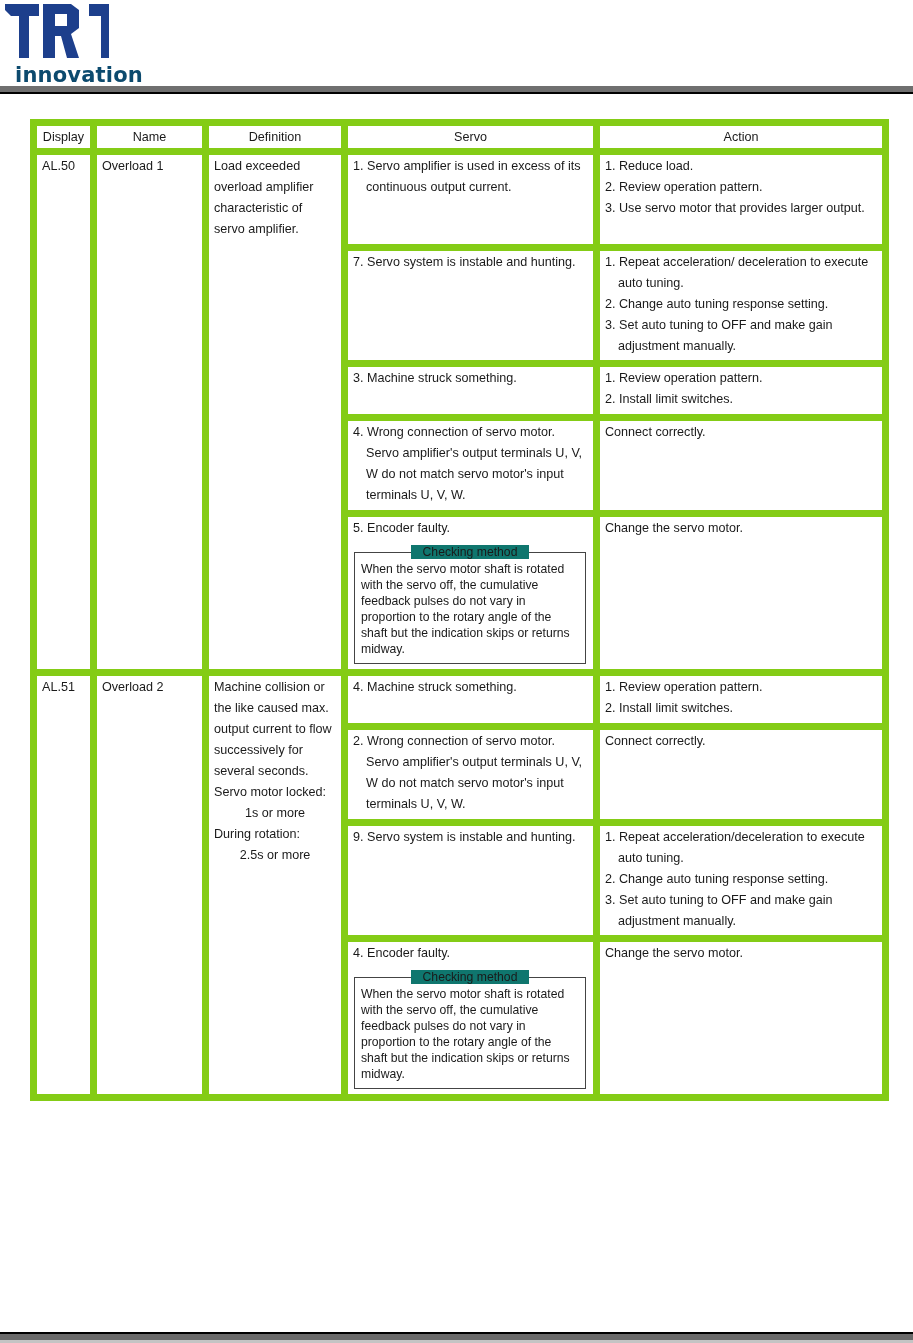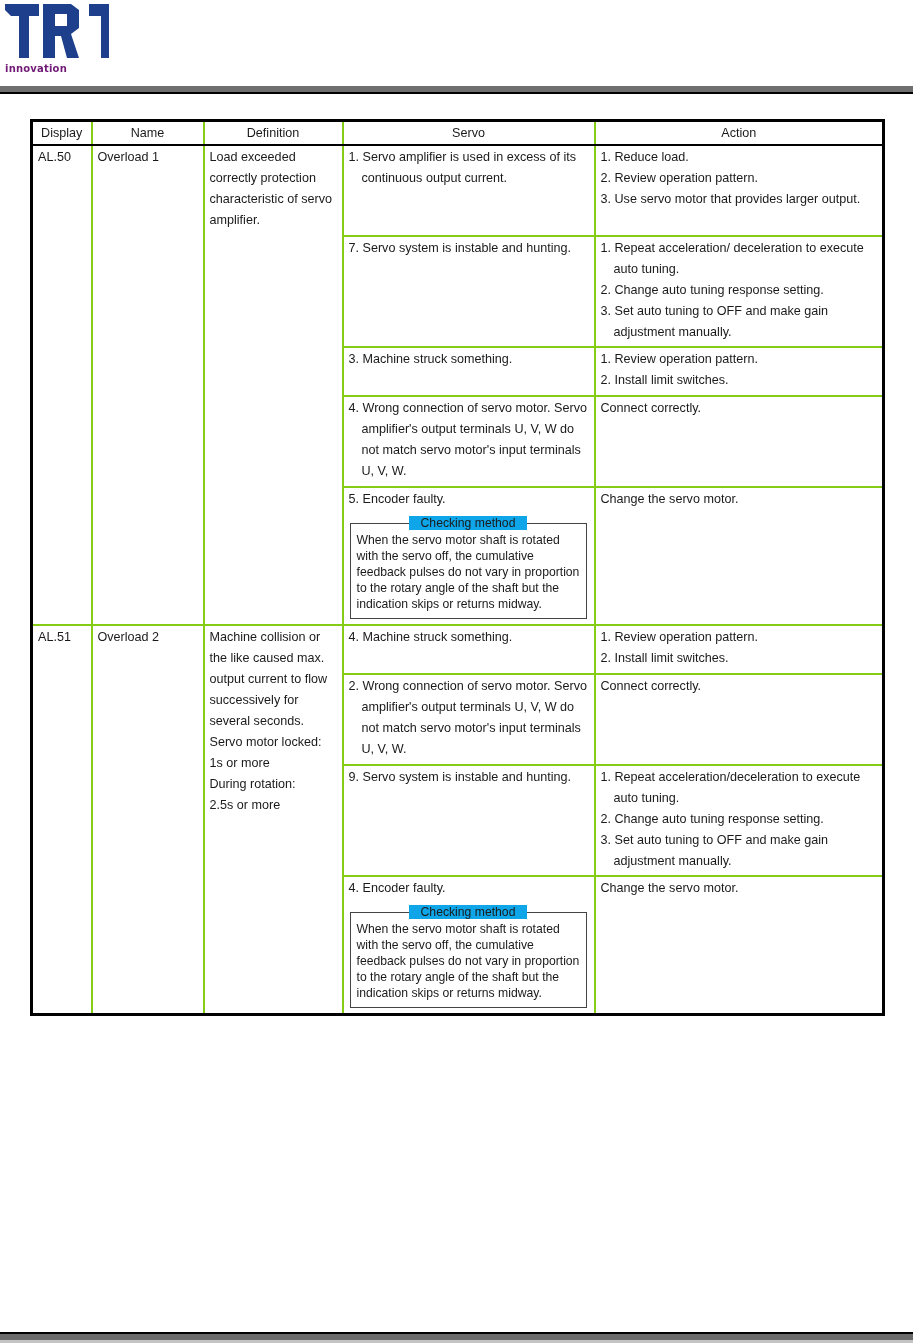--- a/index.html
+++ b/index.html
@@ -1,37 +1,37 @@
 <!DOCTYPE html>
 <html><head>
 <meta charset="utf-8">
 <style>
   html, body { margin: 0; padding: 0; background: #ffffff; }
   body { width: 913px; height: 1343px; position: relative; overflow: hidden; font-family: "Liberation Sans", sans-serif; color: #1a1a1a; }
   .logo { position: absolute; left: 5px; top: 2px; width: 112px; height: 78px; }
   .logo svg { display: block; }
-  .logo-text { position: absolute; left: 0; top: 61px; width: 115px; font-family: "DejaVu Sans", sans-serif; font-weight: bold; font-size: 10px; color: #701a75; letter-spacing: 0.2px; }
+  .logo-text { position: absolute; left: 10px; top: 61px; width: 115px; font-family: "DejaVu Sans", sans-serif; font-weight: bold; font-size: 21px; color: #0c4a6e; letter-spacing: 0.2px; }
   .hdr-rule-gray { position: absolute; left: 0; top: 86px; width: 913px; height: 6px; background: #6f6f6f; }
   .hdr-rule-black { position: absolute; left: 0; top: 92px; width: 913px; height: 2px; background: #000; }
   .ftr-rule-black { position: absolute; left: 0; top: 1332px; width: 913px; height: 2px; background: #000; }
   .ftr-rule-gray { position: absolute; left: 0; top: 1334px; width: 913px; height: 6px; background: #6a6a6a; }
   .ftr-rule-light { position: absolute; left: 0; top: 1340px; width: 913px; height: 3px; background: #c4c4c4; }
 
   .tbl-wrap { position: absolute; left: 30px; top: 119px; width: 852px; }
   table { border-collapse: collapse; width: 852px; font-size: 12.6px; line-height: 21px; table-layout: fixed; }
-  td, th { border: 2px solid #84cc16; vertical-align: top; padding: 1px 5px 2px 5px; }
+  td, th { border: 7px solid #84cc16; vertical-align: top; padding: 1px 5px 2px 5px; }
   th { font-weight: normal; text-align: center; padding: 1px 4px 0 4px; line-height: 21px; }
   .outer { border: 3px solid #000; }
   thead tr th { border-bottom: 2px solid #000; }
   .grp-sep td { border-top: 2px solid #14b8a6; }
   .li { display: block; padding-left: 13px; text-indent: -13px; }
-  .right { text-align: left; display: block; }
+  .right { text-align: center; display: block; }
   .check-box { position: relative; border: 1px solid #444; margin: 13px 2px 3px 1px; padding: 8px 6px 6px 6px; font-size: 12.2px; line-height: 16px; }
   .check-title { position: absolute; top: -10px; left: 0; right: 0; text-align: center; line-height: 18px; }
-  .check-title span { background: #0ea5e9; padding: 0 12px; }
+  .check-title span { background: #0f766e; padding: 0 12px; }
 </style>
 </head>
 <body>
 
 <div class="logo">
   <svg width="112" height="60" viewBox="0 0 112 60">
     <g fill="#1d3f8c">
 
       <polygon points="0,2 34,2 34,14 24,14 24,56 14,56 14,14 6,14 0,8"></polygon>
 
@@ -63,21 +63,21 @@
         <th>Definition</th>
         <th>Servo</th>
         <th>Action</th>
       </tr>
     </thead>
     <tbody>
 
       <tr>
         <td rowspan="5">AL.50</td>
         <td rowspan="5">Overload 1</td>
-        <td rowspan="5"><span>Load exceeded correctly protection characteristic of servo amplifier.</span></td>
+        <td rowspan="5"><span>Load exceeded overload amplifier characteristic of servo amplifier.</span></td>
         <td style="height:86px">
             <span class="li">1. Servo amplifier is used in excess of its continuous output current.</span>
           </td>
         <td>
           <span class="li">1. Reduce load.</span>
           <span class="li">2. Review operation pattern.</span>
           <span class="li">3. Use servo motor that provides larger output.</span>
         </td>
       </tr>
       <tr>

